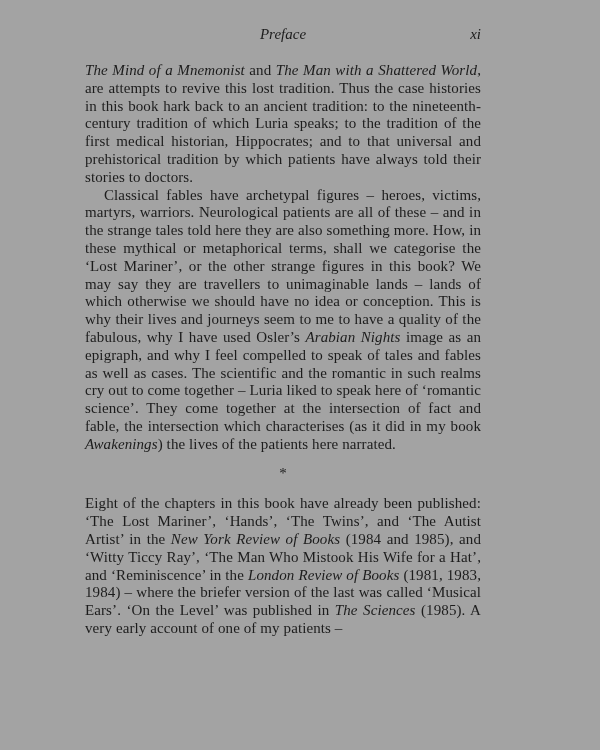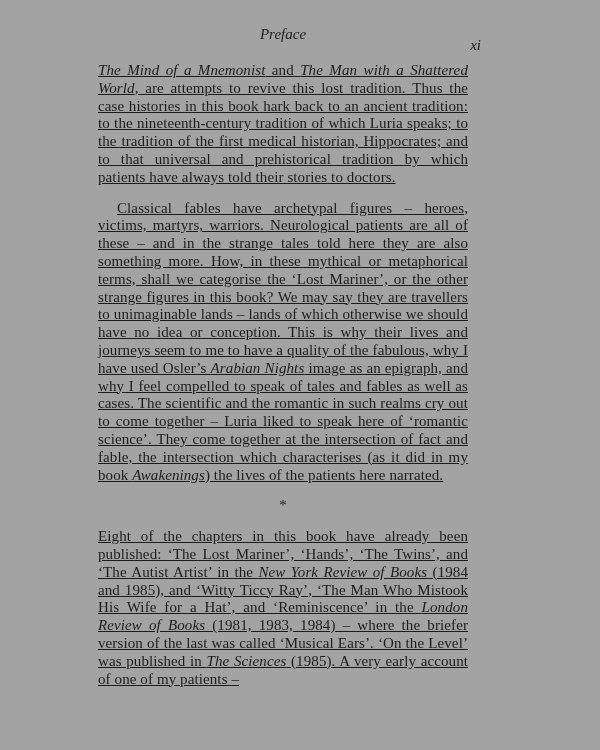--- a/index.html
+++ b/index.html
@@ -31,29 +31,28 @@
     font-size: 15px;
     margin-bottom: 16px;
   }
   .running-head .title {
     display: block;
     text-align: center;
   }
   .running-head .folio {
     position: absolute;
     right: 0;
-    top: 11px;
+    top: 0;
   }
   .body-text p {
-    margin: 13px;
+    margin: 0;
     font-size: 15px;
     line-height: 17.8px;
     text-align: justify;
     letter-spacing: 0.1px;
-    text-decoration: underline;
   }
   .body-text p.indented {
     text-indent: 19px;
   }
   .body-text em {
     font-style: italic;
   }
   .separator {
     text-align: center;
     font-size: 15px;

